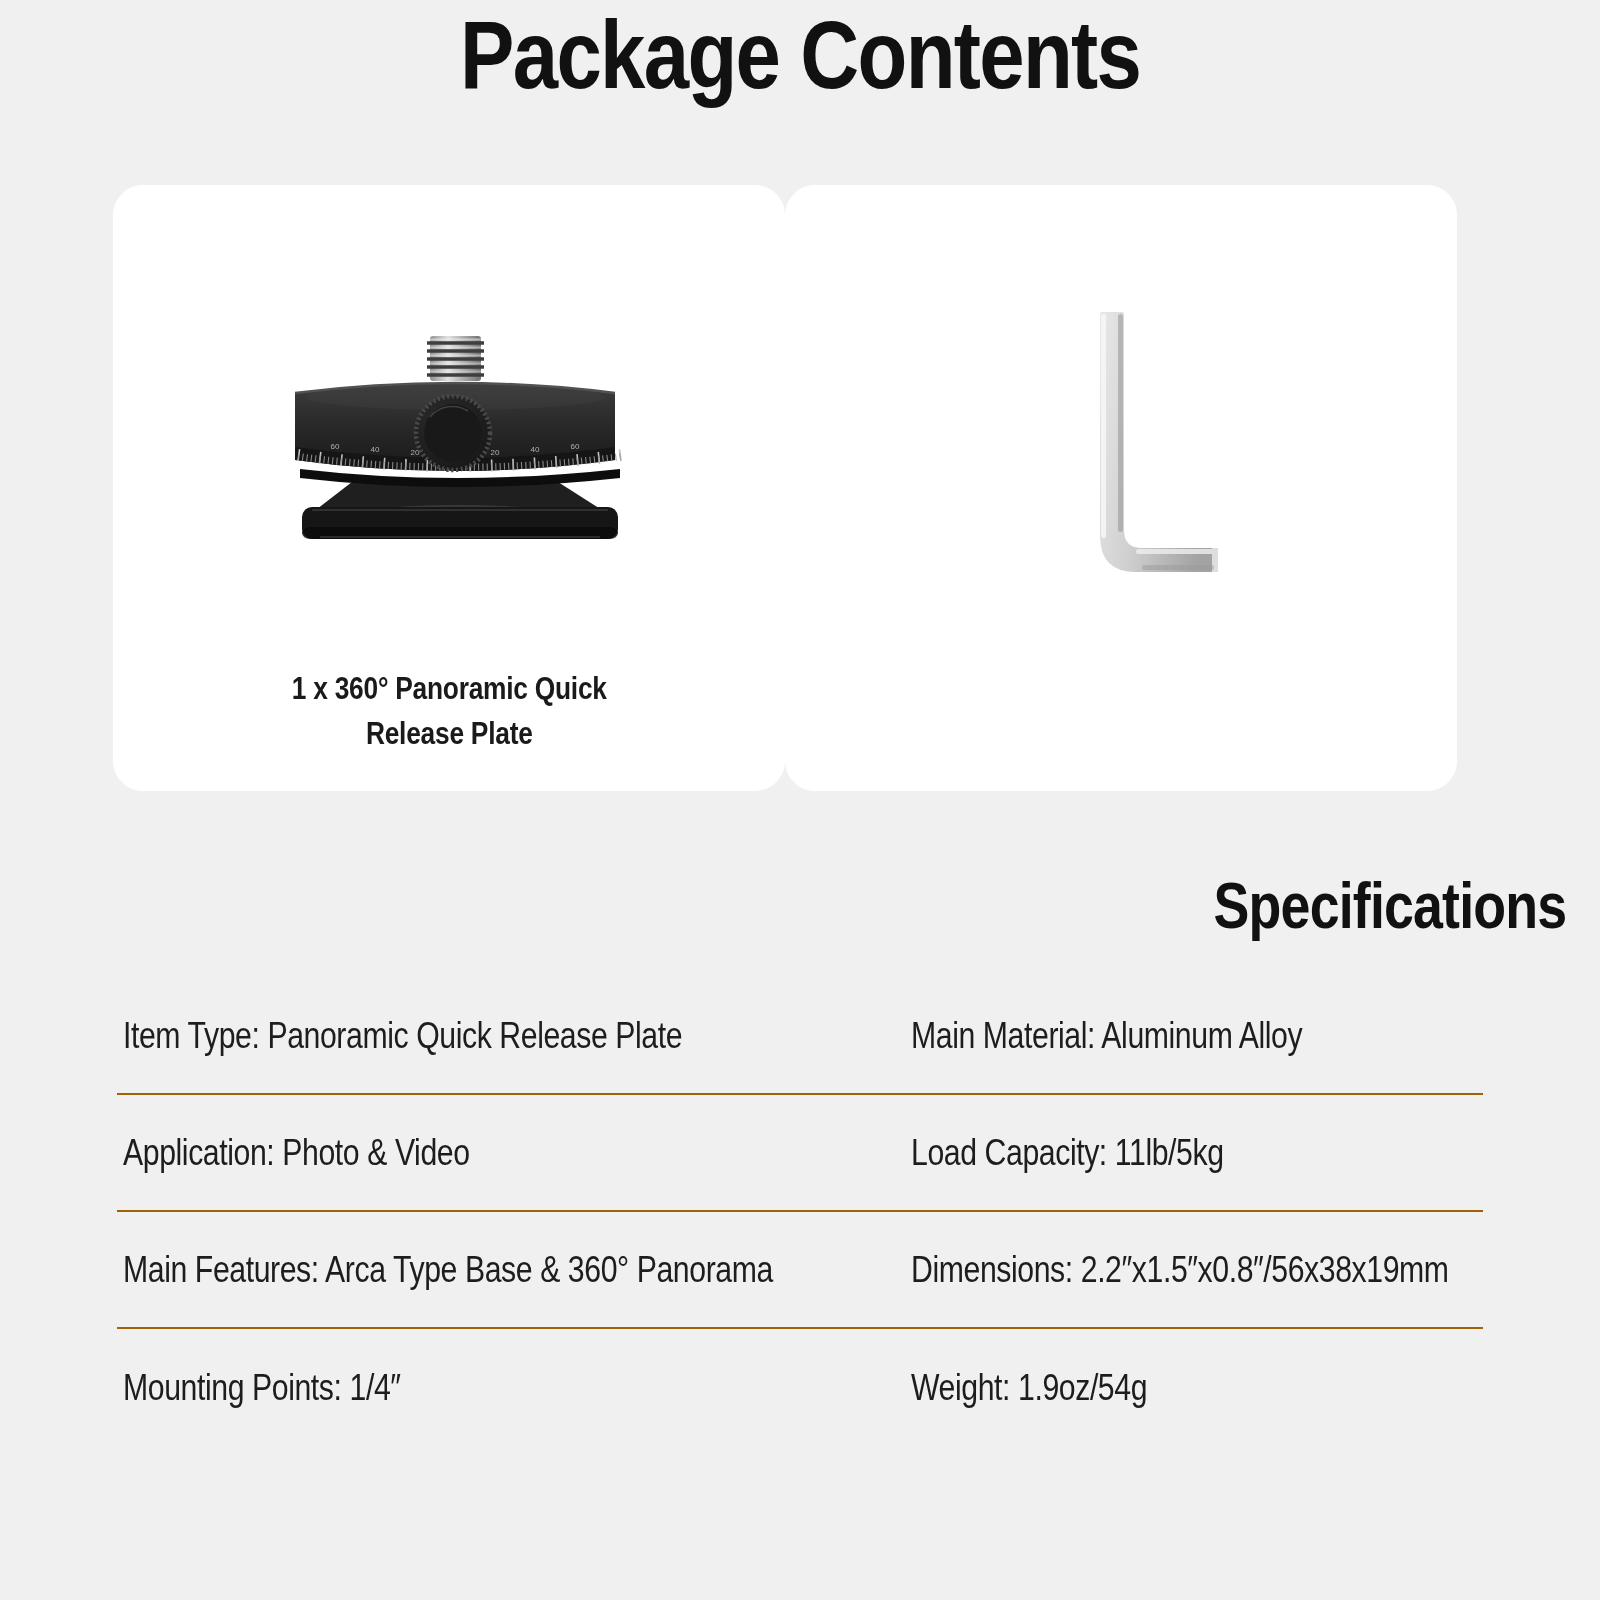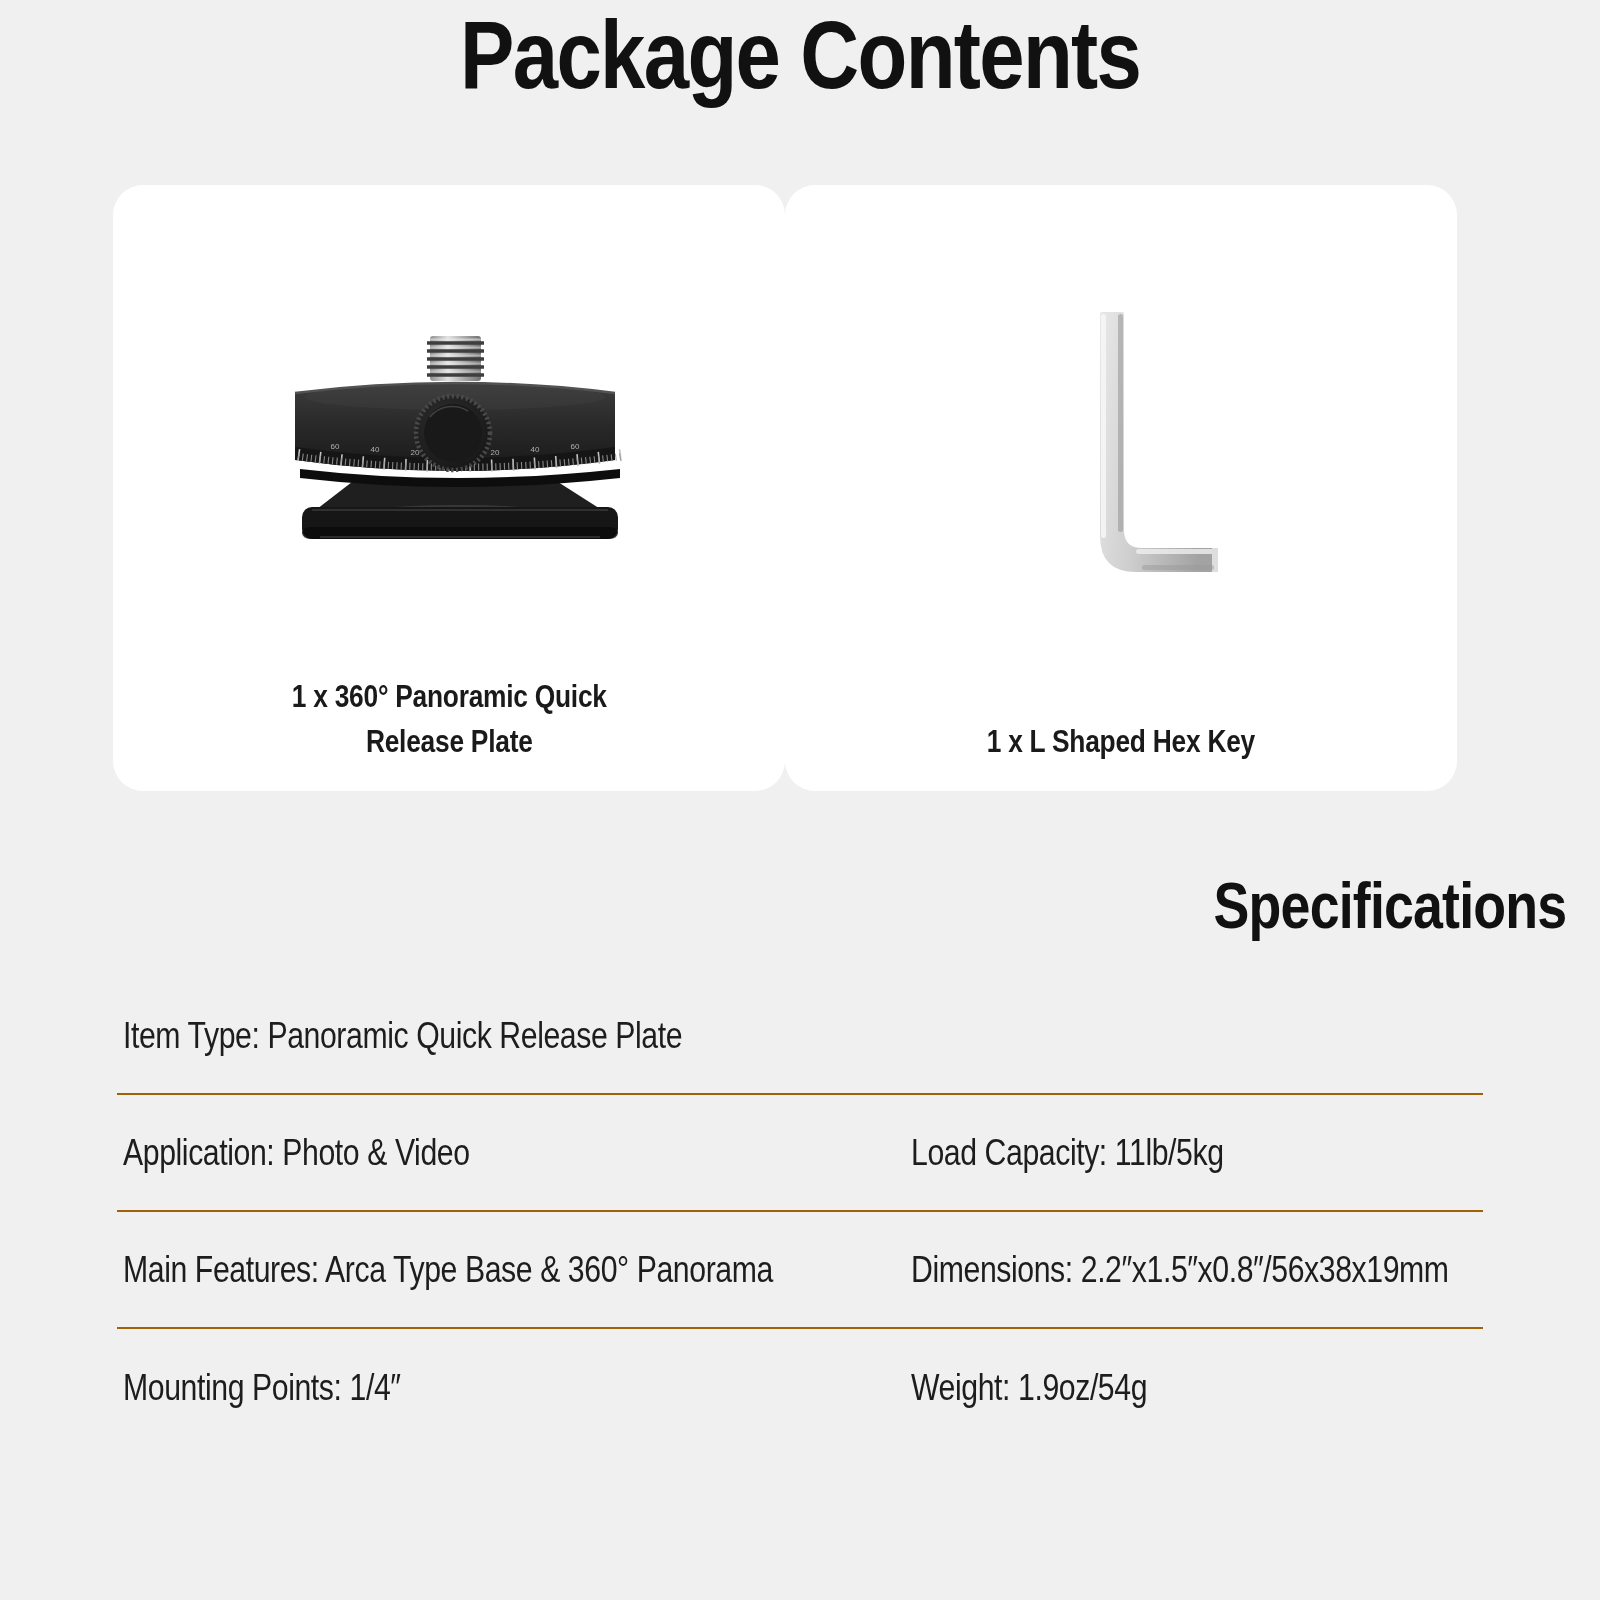--- a/index.html
+++ b/index.html
@@ -44,21 +44,21 @@
   .card {
     width: 672px;
     height: 606px;
     background: #ffffff;
     border-radius: 30px;
     position: relative;
   }
   .card-caption {
     position: absolute;
     left: 0; right: 0;
-    bottom: 26px;
+    bottom: 34px;
     text-align: center;
   }
   .card-caption span {
     display: inline-block;
     font-size: 31px;
     font-weight: bold;
     line-height: 1.45;
     letter-spacing: -0.3px;
     transform: scaleX(0.85);
     transform-origin: center;
@@ -196,35 +196,35 @@
         <g>
           <path d="M8,6 Q8,4 10,4 L30,4 Q32,4 32,6 L32,222 Q32,240 50,240 L126,240 L126,264 L44,264 Q8,264 8,228 Z" fill="url(#keyGrad)"></path>
           <rect x="9" y="6" width="5" height="224" rx="2.5" fill="#f7f7f7" opacity="0.85"></rect>
           <rect x="26" y="6" width="5" height="218" rx="2.5" fill="#939393" opacity="0.55"></rect>
           <rect x="44" y="241" width="78" height="5" rx="2.5" fill="#efefef" opacity="0.8"></rect>
           <rect x="120" y="240" width="6" height="24" fill="#dedede"></rect>
           <rect x="50" y="257" width="72" height="5" rx="2.5" fill="#9a9a9a" opacity="0.5"></rect>
         </g>
       </svg>
 
-      <div class="card-caption">
-        <span>1 x L Shaped Hex Key</span>
-      </div>
     </div>
   </div>
 
   <div class="section-title">
     <span>Specifications</span>
   </div>
 
   <div class="spec-table">
     <div class="spec-row">
       <div class="spec-cell">
         <span>Item Type: Panoramic Quick Release Plate</span>
       </div>
+      <div class="spec-cell">
+        <span>Main Material: Aluminum Alloy</span>
+      </div>
     </div>
     <div class="spec-row">
       <div class="spec-cell">
         <span>Application: Photo &amp; Video</span>
       </div>
       <div class="spec-cell">
         <span>Load Capacity: 11lb/5kg</span>
       </div>
     </div>
     <div class="spec-row">

